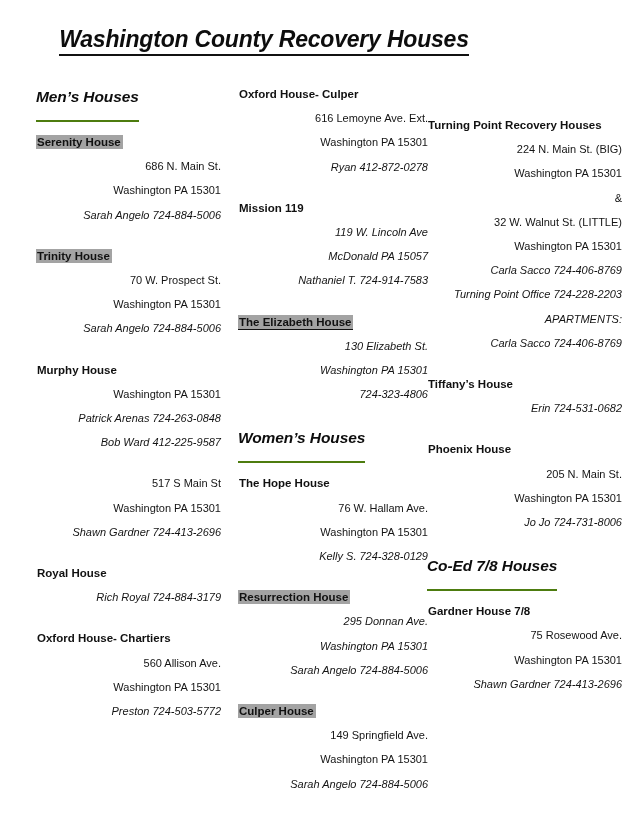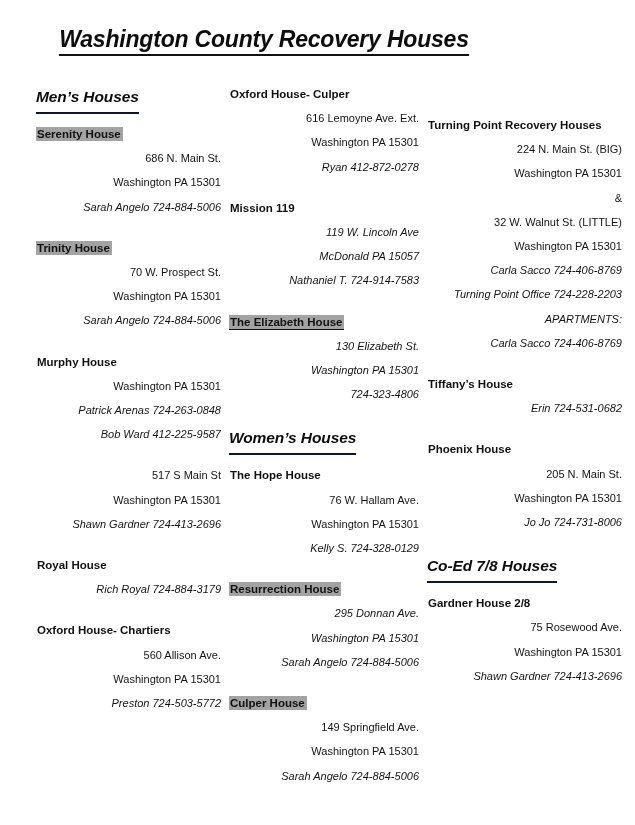--- a/index.html
+++ b/index.html
@@ -42,36 +42,36 @@
     position: absolute;
     top: 88px;
     left: 0;
     width: 635px;
   }
   .col {
     position: absolute;
     top: 0;
   }
   .col-left   { left: 36px;  width: 185px; }
-  .col-mid    { left: 229px; width: 190px; }
+  .col-mid    { left: 238px; width: 190px; }
   .col-right  { left: 427px; width: 195px; }
 
   
   .section-head {
     font-size: 15.5px;
     font-weight: bold;
     font-style: italic;
     color: #0d0d0d;
     margin: 0 0 14px 0;
     letter-spacing: -0.1px;
   }
   .section-head .tt {
     display: inline-block;
-    border-bottom: 2px solid #0f172a;
-    padding-bottom: 6px;
+    border-bottom: 2px solid #4d7c0f;
+    padding-bottom: 14px;
   }
 
   
   .house {
     margin: 0 0 28px 0;
   }
   .house-name {
     font-size: 11.5px;
     font-weight: bold;
     color: #111;
@@ -222,21 +222,21 @@
             <div class="line">205 N. Main St.</div>
             <div class="line">Washington PA 15301</div>
             <div class="line ital">Jo Jo 724-731-8006</div>
           </div>
         </div>
       <div class="section-head" style="margin-top:14px;">
         <span class="tt">Co-Ed 7/8 Houses</span>
       </div>
       <div>
           <div class="house">
-            <div class="house-name"><span class="nm">Gardner House 2/8</span></div>
+            <div class="house-name"><span class="nm">Gardner House 7/8</span></div>
             <div class="line">75 Rosewood Ave.</div>
             <div class="line">Washington PA 15301</div>
             <div class="line ital">Shawn Gardner 724-413-2696</div>
           </div>
         </div>
     </div>
 
   </div>
 </div>
 

